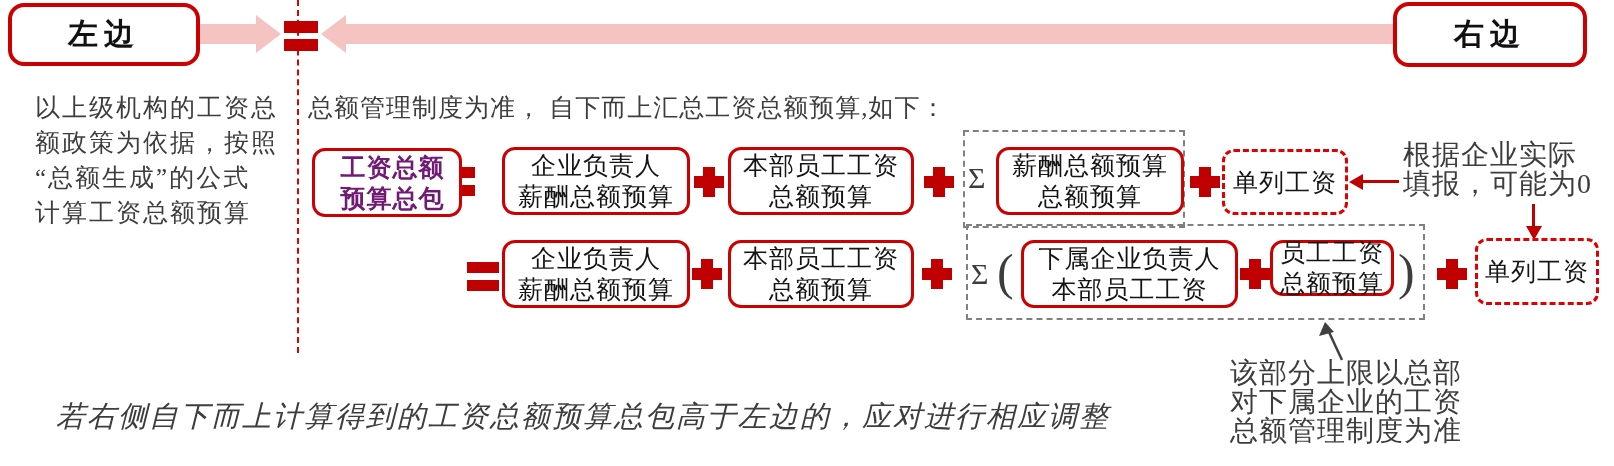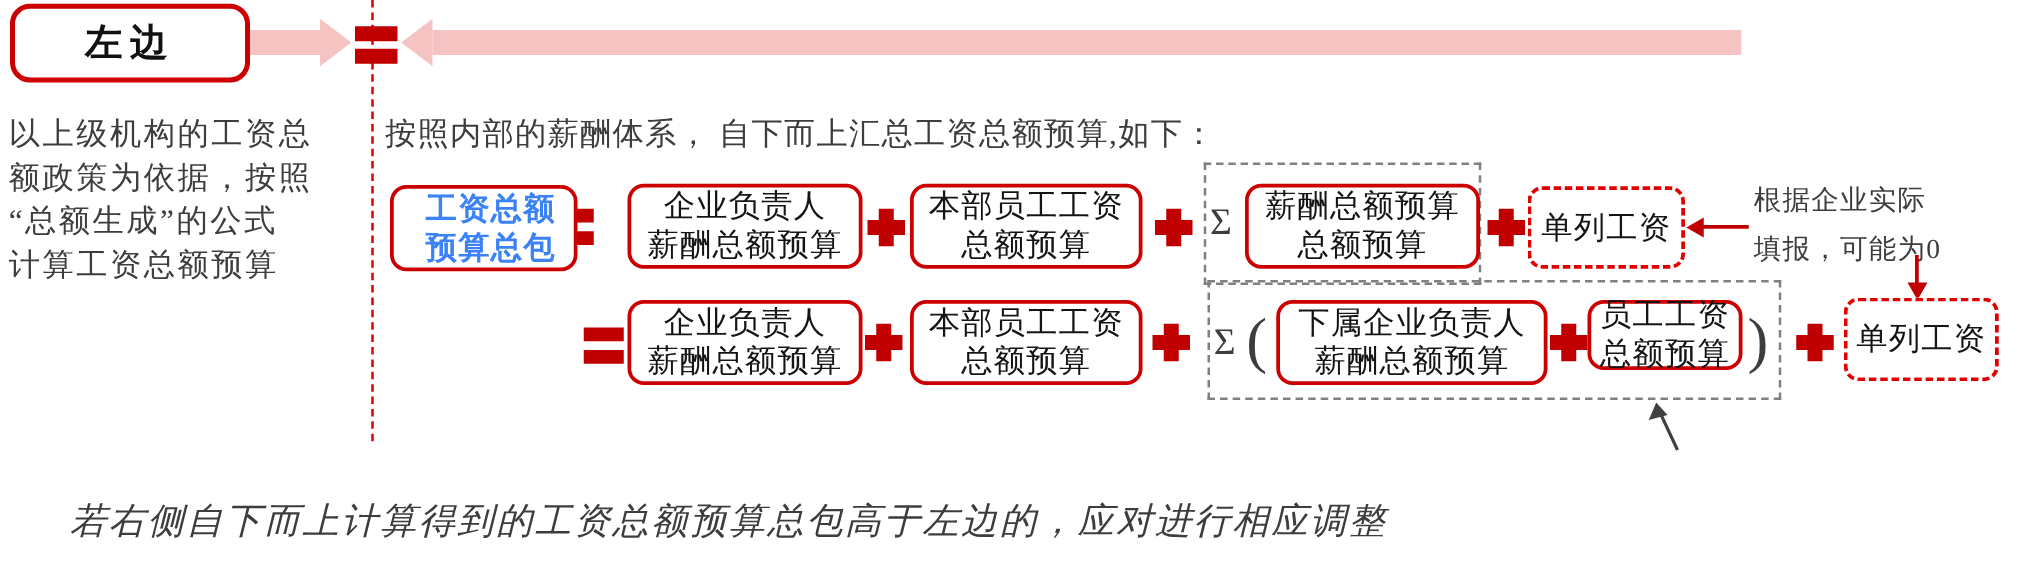--- a/index.html
+++ b/index.html
@@ -31,31 +31,31 @@
   .plus::after{content:"";position:absolute;left:9px;top:0;width:12px;height:30px;background:#c00000;}
   
   .vdash{position:absolute;width:0;border-left:2px dashed #e00000;z-index:0;}
   
   .fbox{
     position:absolute;background:#fff;border:3px solid #cc0000;border-radius:13px;
     display:flex;align-items:center;justify-content:center;text-align:center;
     font-size:25px;line-height:31px;letter-spacing:1px;color:#141414;
     white-space:pre-line;box-sizing:border-box;z-index:3;
   }
-  .fbox.redtxt{color:#3b82f6;font-weight:bold;padding-left:11px;}
+  .fbox.redtxt{color:#701a75;font-weight:bold;padding-left:11px;}
   .fbox.reddash{border:3px dashed #e00000;border-radius:12px;}
   
   .drect{position:absolute;border:2px dashed #808080;box-sizing:border-box;z-index:1;}
   
   .sigma{position:absolute;font-size:30px;color:#3d3d3d;z-index:2;line-height:1;}
   .paren{position:absolute;font-size:50px;color:#3d3d3d;z-index:2;line-height:1;font-weight:400;}
   
   .note{position:absolute;color:#3d3d3d;white-space:pre-line;z-index:2;}
   .note-side{font-size:25px;line-height:35px;letter-spacing:2px;}
-  .note-small{font-size:22px;line-height:39px;letter-spacing:1px;}
+  .note-small{font-size:28px;line-height:29px;letter-spacing:1px;}
   
   .rline-h{position:absolute;height:0;border-top:3px solid #c00000;z-index:2;}
   .rline-v{position:absolute;width:0;border-left:3px solid #c00000;z-index:2;}
   .rhead-left{position:absolute;width:0;height:0;border-top:8px solid transparent;
     border-bottom:8px solid transparent;border-right:14px solid #c00000;z-index:2;}
   .rhead-down{position:absolute;width:0;height:0;border-left:8px solid transparent;
     border-right:8px solid transparent;border-top:14px solid #c00000;z-index:2;}
   
   .concl-red{position:absolute;font-size:30px;font-weight:bold;font-style:italic;
     color:#c00000;letter-spacing:3px;z-index:2;white-space:nowrap;}
@@ -76,28 +76,31 @@
   <div class="phead-r" style="left:256px;top:15px;"></div>
 
   <div class="eq eq-top" style="left:284px;top:21px;">
     <div class="b"></div>
     <div class="b"></div>
   </div>
 
   <div class="phead-l" style="left:321px;top:15px;"></div>
   <div class="pbody" style="left:346px;top:24px;width:1047px;height:20px;"></div>
 
+  <div class="hbox" style="left:1393px;top:2px;width:194px;height:65px;">
+    <span>右边</span>
+  </div>
 
   <div class="vdash" style="left:297px;top:0px;height:353px;"></div>
 
-  <div class="note note-side" style="left:7px;top:90px;">以上级机构的工资总
+  <div class="note note-side" style="left:35px;top:90px;">以上级机构的工资总
 额政策为依据，按照
 “总额生成”的公式
 计算工资总额预算</div>
-  <div class="note note-side" style="left:308px;top:90px;letter-spacing:1px;">按照内部的薪酬体系， 自下而上汇总工资总额预算,如下：</div>
+  <div class="note note-side" style="left:308px;top:90px;letter-spacing:1px;">总额管理制度为准， 自下而上汇总工资总额预算,如下：</div>
 
   <div class="fbox redtxt" style="left:312px;top:148px;width:150px;height:69px;">工资总额
 预算总包</div>
 
   <div class="eq eq-f" style="left:443px;top:167px;">
     <div class="b"></div>
     <div class="b"></div>
   </div>
 
   <div class="fbox" style="left:502px;top:147px;width:188px;height:68px;">企业负责人
@@ -140,33 +143,36 @@
   <div class="fbox" style="left:728px;top:240px;width:186px;height:68px;">本部员工工资
 总额预算</div>
 
   <div class="plus" style="left:922px;top:259px;"></div>
 
   <div class="drect" style="left:966px;top:224px;width:459px;height:96px;"></div>
   <div class="sigma" style="left:971px;top:259px;">Σ</div>
   <div class="paren" style="left:997px;top:247px;">(</div>
 
   <div class="fbox" style="left:1021px;top:240px;width:217px;height:68px;">下属企业负责人
-薪酬总额预算</div>
+本部员工工资</div>
 
   <div class="plus" style="left:1240px;top:259px;"></div>
 
   <div class="fbox" style="left:1270px;top:240px;width:124px;height:56px;">员工工资
 总额预算</div>
 
   <div class="paren" style="left:1398px;top:247px;">)</div>
 
   <div class="plus" style="left:1437px;top:259px;"></div>
 
   <div class="fbox reddash" style="left:1475px;top:238px;width:124px;height:67px;">单列工资</div>
 
   <svg class="garrow" style="left:1318px;top:322px;" width="30" height="40" viewBox="0 0 30 40">
     <line x1="24" y1="38" x2="10" y2="8" stroke="#404040" stroke-width="2.5"></line>
     <polygon points="7,0 1,14 16,10" fill="#404040"></polygon>
   </svg>
+  <div class="note note-small" style="left:1230px;top:358px;">该部分上限以总部
+对下属企业的工资
+总额管理制度为准</div>
 
   <div class="concl-gray" style="left:56px;top:397px;">若右侧自下而上计算得到的工资总额预算总包高于左边的，应对进行相应调整</div>
 
 </div>
 
 </body></html>

